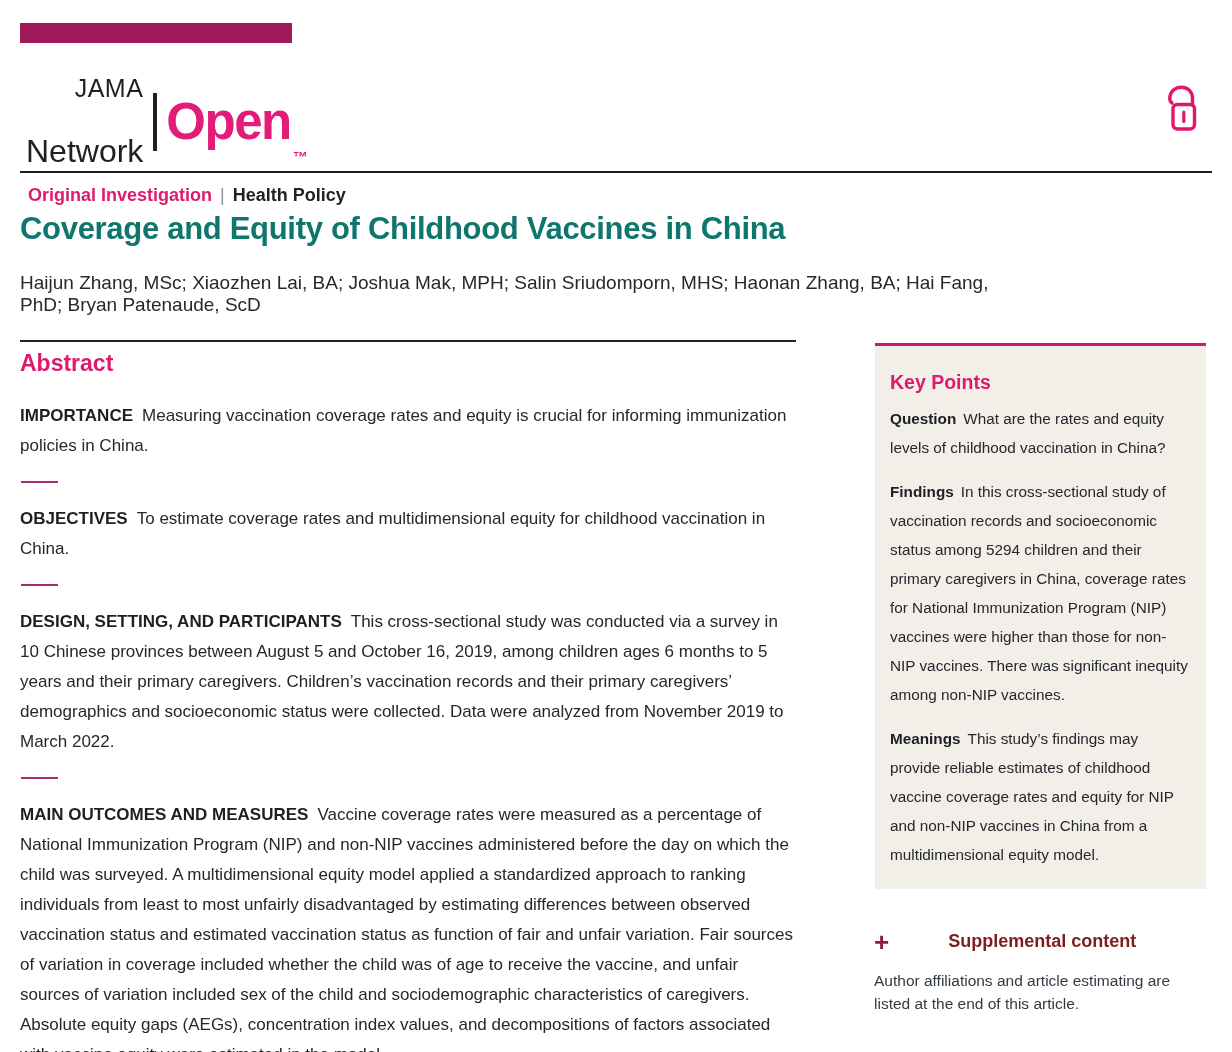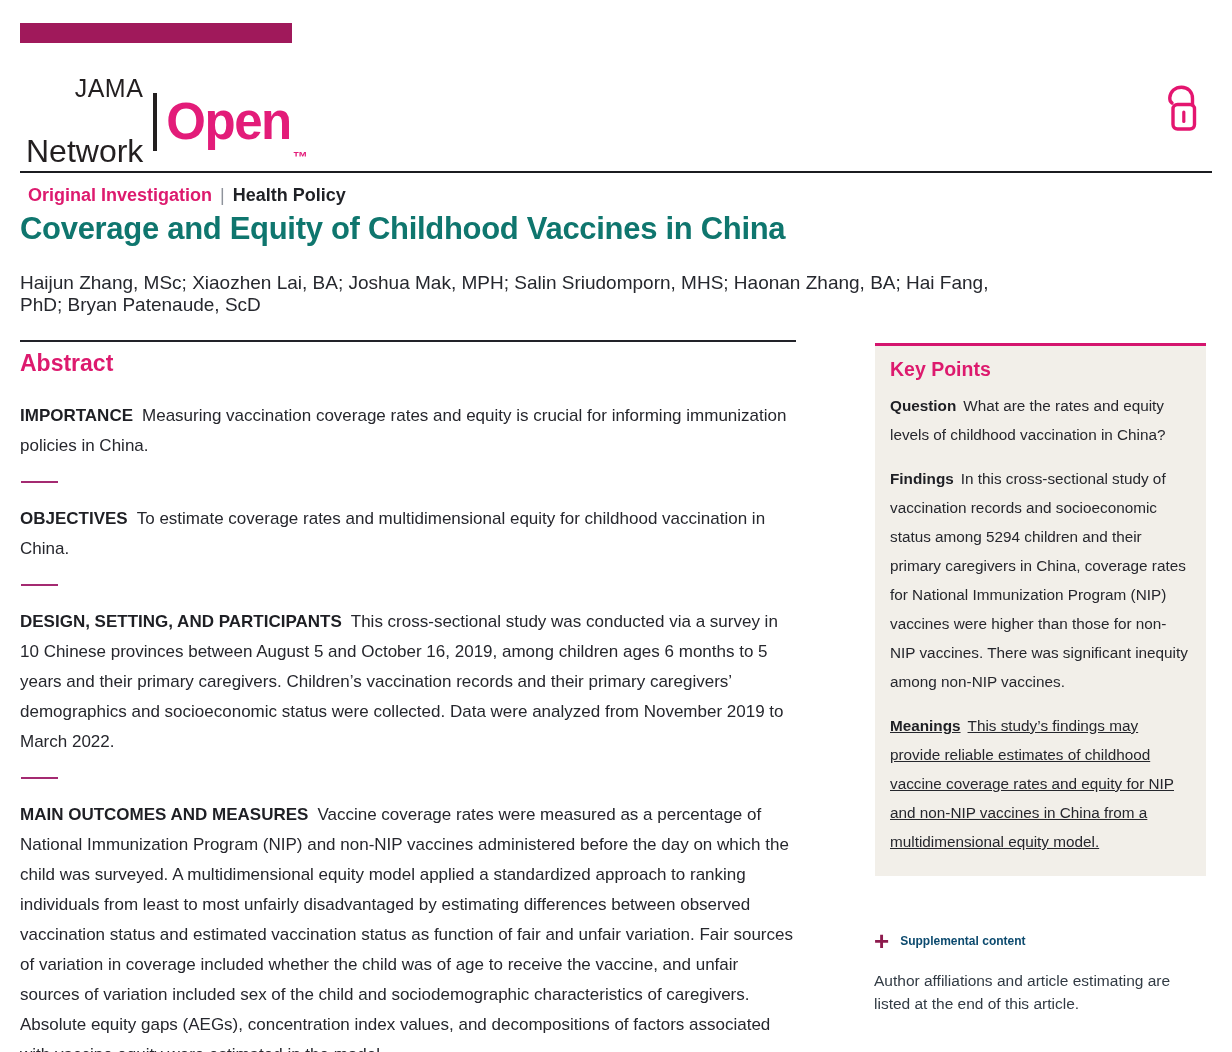--- a/index.html
+++ b/index.html
@@ -32,29 +32,29 @@
   
   .main { position:absolute; left:20px; top:340px; width:776px; }
   .abstract-rule { height:2px; background:#222329; margin-bottom:8px; }
   .abstract-h { color:#DD1A6E; font-size:23px; font-weight:bold; margin:0 0 24px 0; }
   .para { font-size:17px; line-height:30px; color:#26272D; margin:0; }
   .para .lbl { font-weight:bold; color:#1E1F24; margin-right:9px; }
   .sec-rule { width:37px; height:2px; background:#A42A71; margin:20px 0 21px 1px; }
 
   
   .sidebar { position:absolute; left:875px; top:343px; width:331px; }
-  .kp-box { border-top:3px solid #D4156E; background:#F2EFE9; padding:9px 15px 16px 15px; box-sizing:border-box; }
+  .kp-box { border-top:3px solid #D4156E; background:#F2EFE9; padding:22px 15px 16px 15px; box-sizing:border-box; }
   .kp-h { color:#DD1A6E; font-size:19.5px; font-weight:bold; margin:3px 0 10px 0; }
   .kp-item { font-size:15.3px; line-height:29px; color:#26272D; margin:0 0 15px 0; }
-  .kp-item:last-child { margin-bottom:4px;text-decoration:underline; }
+  .kp-item:last-child { margin-bottom:4px; }
   .kp-lbl { font-weight:bold; color:#1E1F24; margin-right:7px; }
 
   .supp { position:absolute; left:874px; top:931px; display:flex; align-items:center; cursor:pointer; }
   .plus { color:#8D1A4D; font-size:26px; font-weight:bold; line-height:20px; margin-right:11px; }
-  .supp-link { color:#0c4a6e; font-size:12px; font-weight:bold; }
+  .supp-link { color:#7f1d1d; font-size:18px; font-weight:bold;margin-left:48px; }
   .note { position:absolute; left:874px; top:969px; width:312px; font-size:15.5px; line-height:23px; color:#323B44; }
 </style>
 </head>
 <body>
 
 <div class="page">
 
   <div class="topbar"></div>
 
   <div class="logo-row">

